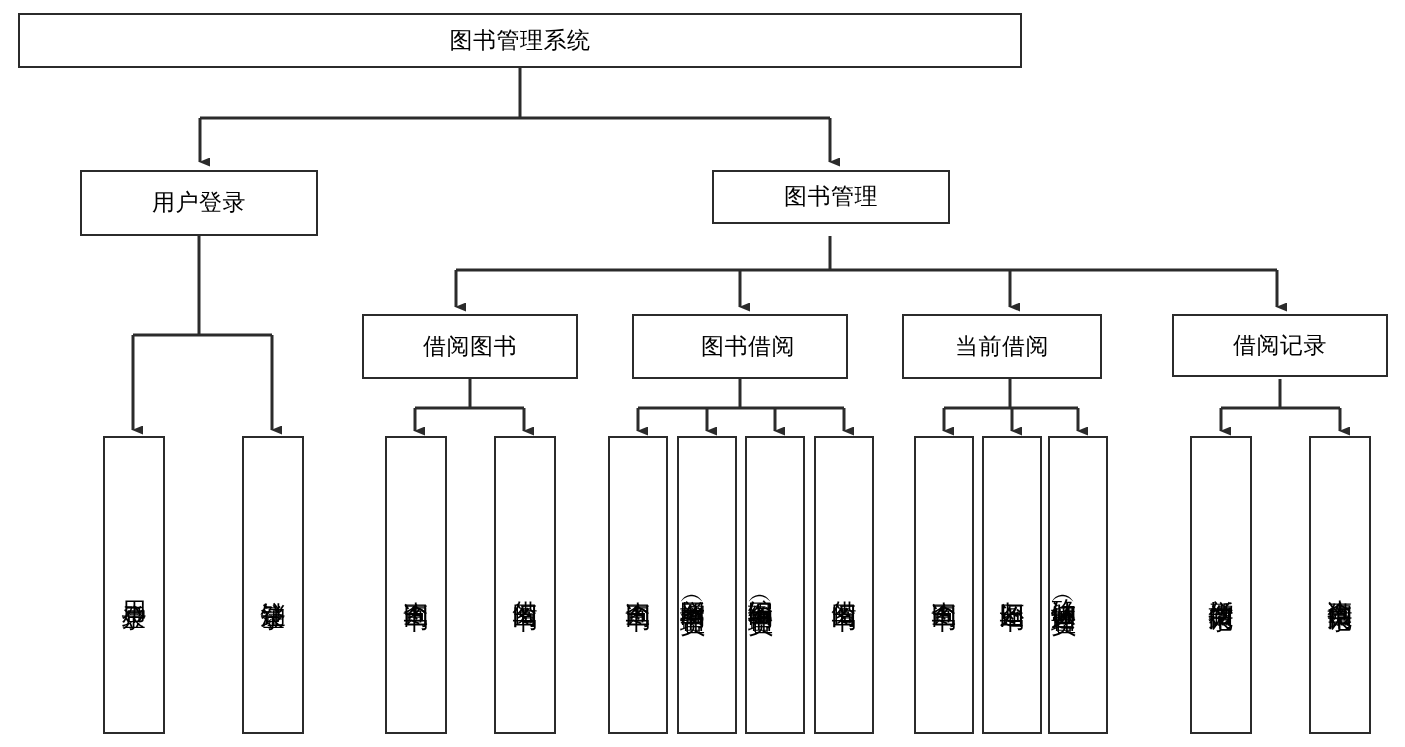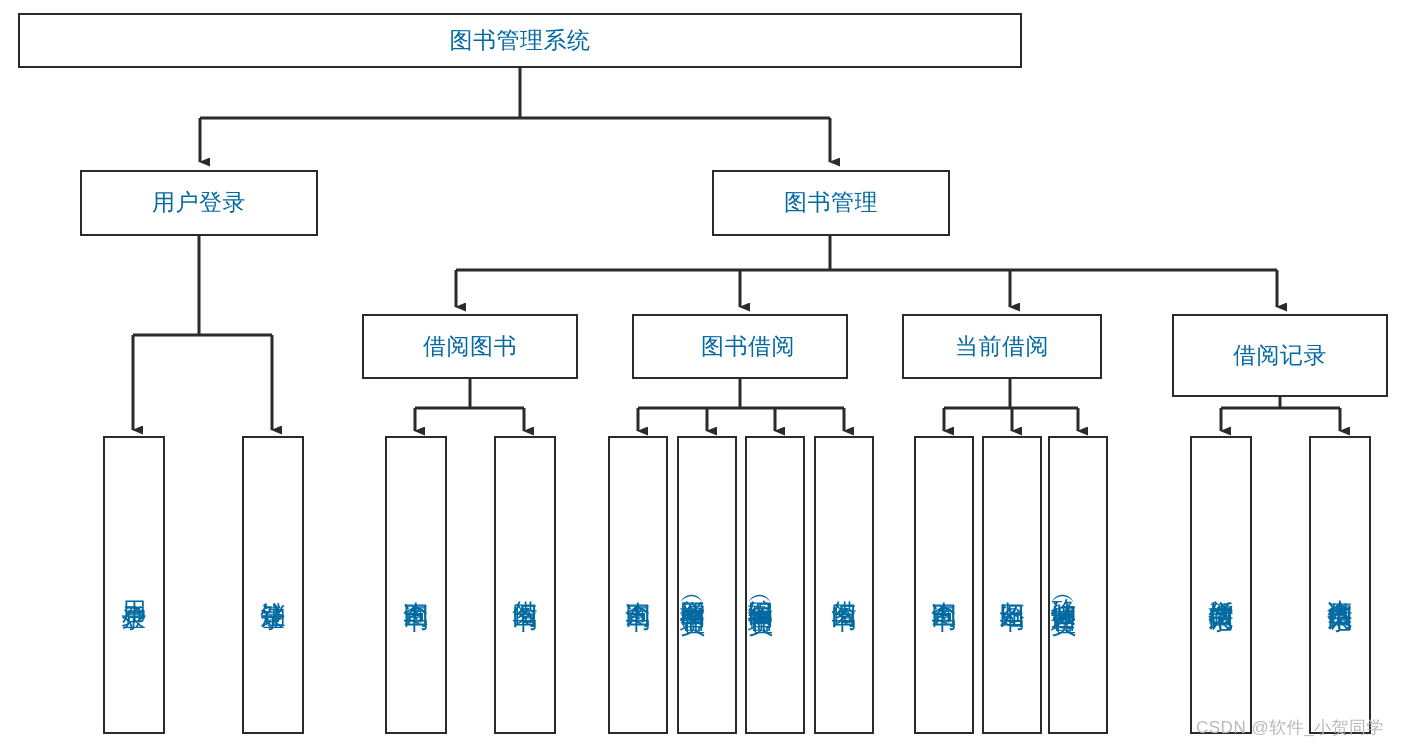--- a/index.html
+++ b/index.html
@@ -29,21 +29,21 @@
     pointer-events: none;
   }
   .node-box {
     position: absolute;
     box-sizing: border-box;
     border: 2.5px solid #2b2b2b;
     background: #ffffff;
     display: flex;
     align-items: center;
     justify-content: center;
-    color: #0369a1;
+    color: #000000;
   }
   .node-box .node-label {
     display: block;
     text-align: center;
     line-height: 1.18;
   }
   
   .node-horizontal .node-label {
     font-size: 23px;
     letter-spacing: 0.5px;
@@ -134,37 +134,37 @@
   </svg>
 
   <div class="node-box node-horizontal" style="left:18px; top:13px; width:1004px; height:55px;">
     <span class="node-label">图书管理系统</span>
   </div>
 
   <div class="node-box node-horizontal" style="left:80px; top:170px; width:238px; height:66px;">
     <span class="node-label">用户登录</span>
   </div>
 
-  <div class="node-box node-horizontal" style="left:712px; top:170px; width:238px; height:66px;">
+  <div class="node-box node-horizontal" style="left:712px; top:170px; width:238px; height:54px;">
     <span class="node-label">图书管理</span>
   </div>
 
   <div class="node-box node-horizontal" style="left:362px; top:314px; width:216px; height:65px;">
     <span class="node-label">借阅图书</span>
   </div>
 
   <div class="node-box node-horizontal" style="left:632px; top:314px; width:216px; height:65px;padding-left:16px;">
     <span class="node-label">图书借阅</span>
   </div>
 
   <div class="node-box node-horizontal" style="left:902px; top:314px; width:200px; height:65px;">
     <span class="node-label">当前借阅</span>
   </div>
 
-  <div class="node-box node-horizontal" style="left:1172px; top:314px; width:216px; height:83px;">
+  <div class="node-box node-horizontal" style="left:1172px; top:314px; width:216px; height:63px;">
     <span class="node-label">借阅记录</span>
   </div>
 
   <div class="node-box node-vertical align-middle" style="left:103px; top:436px; width:62px; height:298px;">
     <span class="node-label">用户登录</span>
   </div>
 
   <div class="node-box node-vertical align-middle" style="left:242px; top:436px; width:62px; height:298px;">
     <span class="node-label">注销登录</span>
   </div>
@@ -206,17 +206,14 @@
   </div>
 
   <div class="node-box node-vertical align-middle" style="left:1190px; top:436px; width:62px; height:298px;">
     <span class="node-label">新增借阅记录</span>
   </div>
 
   <div class="node-box node-vertical align-middle" style="left:1309px; top:436px; width:62px; height:298px;">
     <span class="node-label">查询借阅记录</span>
   </div>
 
-  <div class="watermark" style="left:1196px; top:716px;">
-    <span>CSDN @软件_小贺同学</span>
-  </div>
 
 </div>
 
 </body></html>

